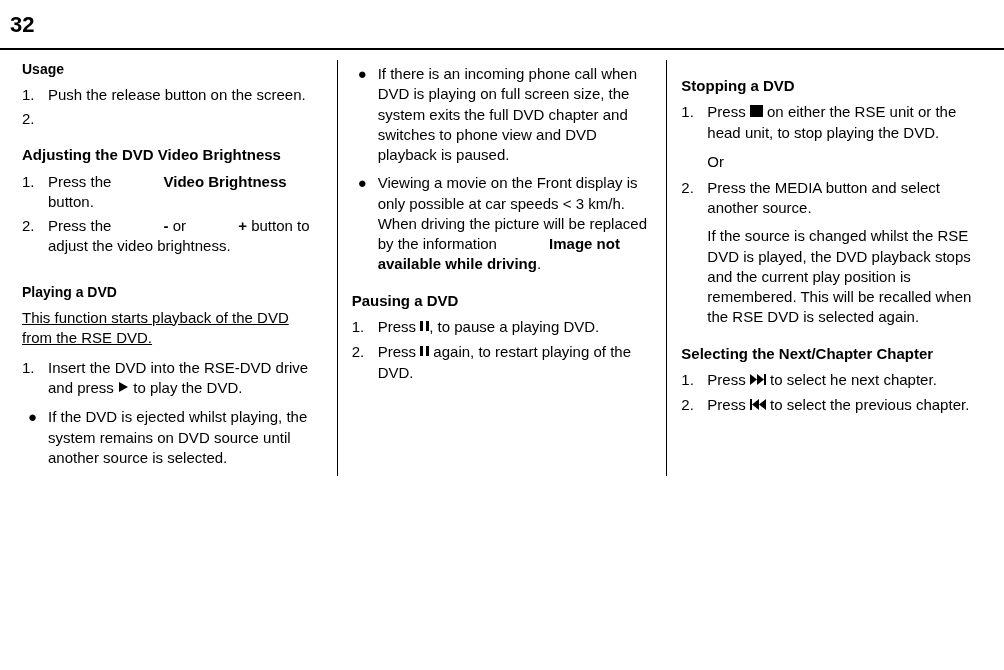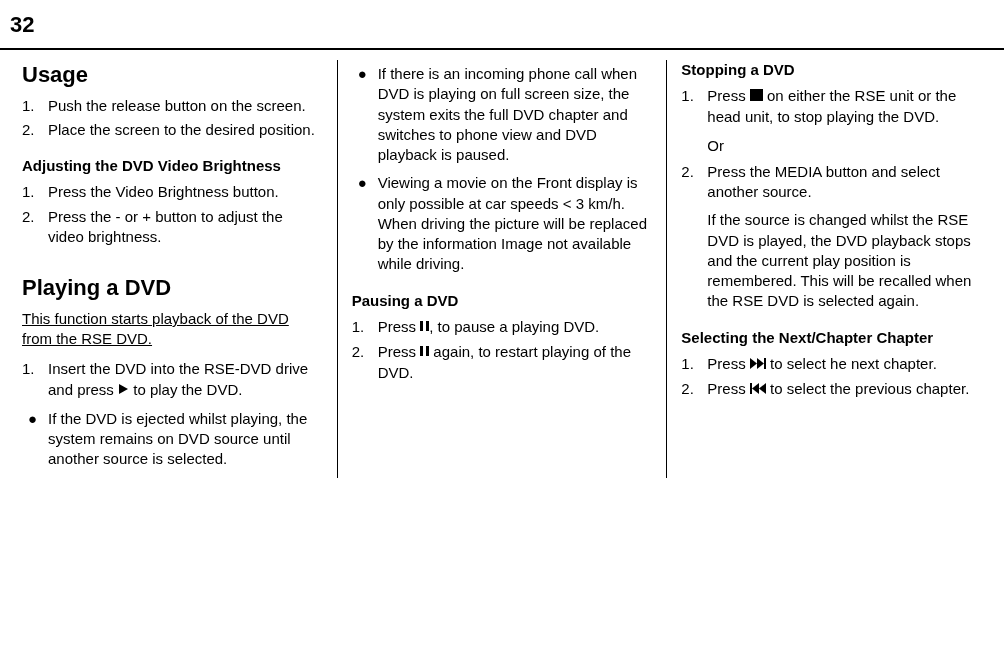--- a/index.html
+++ b/index.html
@@ -34,21 +34,21 @@
       flex: 1;
       padding: 0 14px;
       font-size: 15px;
       line-height: 1.35;
     }
     .col + .col {
       border-left: 1.5px solid #000;
     }
     .h-sub {
       font-weight: bold;
-      font-size: 22px;
+      font-size: 14px;
       margin-bottom: 6px;
     }
     .h-minor {
       font-weight: bold;
       font-size: 15px;
       margin-top: 16px;
       margin-bottom: 6px;
     }
     ol.num {
       list-style: none;
@@ -77,21 +77,21 @@
       padding-left: 6px;
     }
     .para {
       margin: 6px 0 10px 0;
       text-decoration: underline;
     }
     .indent-para {
       margin-left: 26px;
       margin-bottom: 6px;
     }
-    b { font-weight: normal; }
+    b { font-weight: bold; margin-left: 48px; }
     .icon {
       display: inline-block;
       vertical-align: middle;
       position: relative;
       top: -1px;
     }
   </style>
 </head>
 <body>
 
@@ -103,21 +103,20 @@
 
   <div class="col">
     <div class="h-sub">Usage</div>
     <ol class="num">
       <li>
         <span class="num-lbl">1.</span>
         <span>Push the release button on the screen.</span>
       </li>
       <li>
         <span class="num-lbl">2.</span>
-        <span>Place the screen to the desired position.</span>
       </li>
     </ol>
 
     <div class="h-minor">Adjusting the DVD Video Brightness</div>
     <ol class="num">
       <li>
         <span class="num-lbl">1.</span>
         <span>
           <span>Press the </span><b>Video Brightness</b><span> button.</span>
         </span>
@@ -182,21 +181,21 @@
           <span>Press </span><span class="icon"><svg width="9" height="12" viewBox="0 0 9 12">
                 <rect x="0" y="1" width="3" height="10" fill="#000"></rect>
                 <rect x="6" y="1" width="3" height="10" fill="#000"></rect>
               </svg></span><span> again, to restart playing of the DVD.</span>
         </span>
       </li>
     </ol>
   </div>
 
   <div class="col">
-    <div class="h-minor" style="margin-top:0">Stopping a DVD</div>
+    <div class="h-minor" style="margin-top:16px">Stopping a DVD</div>
     <ol class="num">
       <li>
         <span class="num-lbl">1.</span>
         <span>
           <span>Press </span><span class="icon"><svg width="13" height="12" viewBox="0 0 13 12">
                 <rect x="0" y="0" width="13" height="12" fill="#000"></rect>
               </svg></span><span> on either the RSE unit or the head unit, to stop playing the DVD.</span>
         </span>
       </li>
     </ol>

